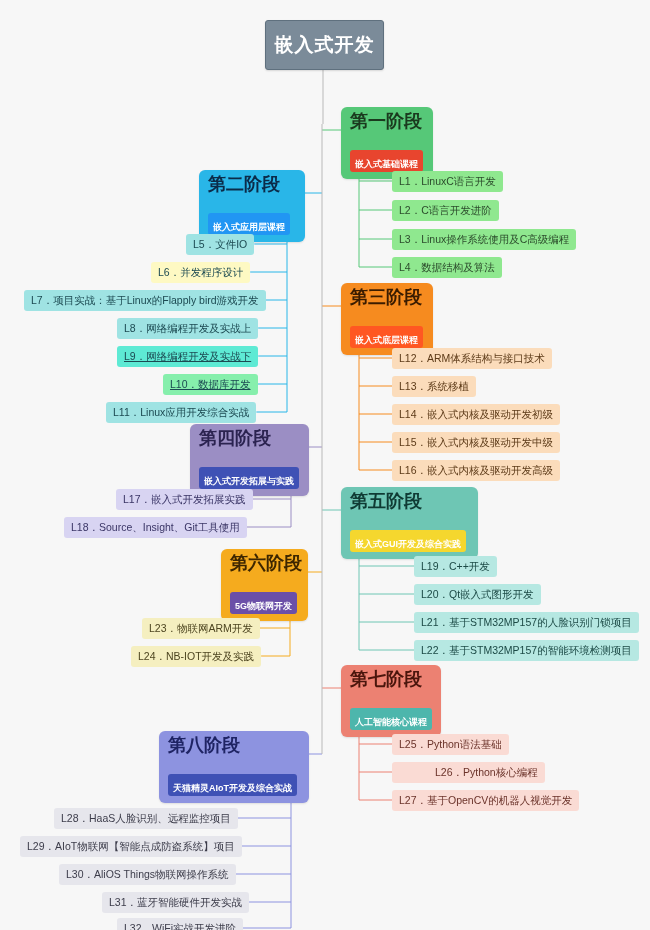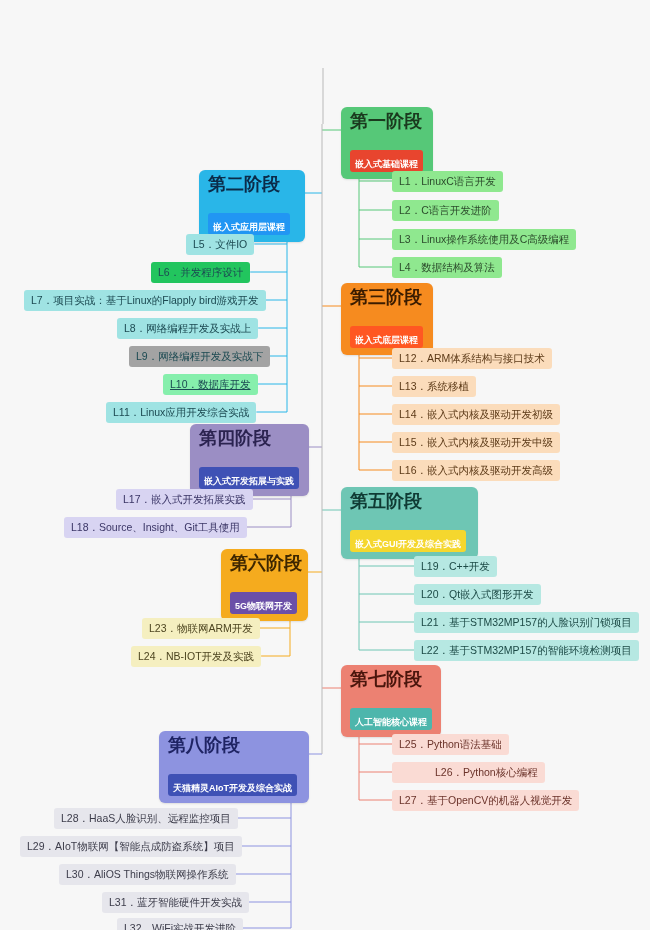--- a/index.html
+++ b/index.html
@@ -130,33 +130,36 @@
       <path d="M309 754 L322 754" stroke="#8d93e0" stroke-width="1" fill="none"></path>
       <path d="M237.796875 818 L291 818" stroke="#8d93e0" stroke-width="1" fill="none"></path>
       <path d="M241.703125 846 L291 846" stroke="#8d93e0" stroke-width="1" fill="none"></path>
       <path d="M235.609375 874 L291 874" stroke="#8d93e0" stroke-width="1" fill="none"></path>
       <path d="M249.03125 902 L291 902" stroke="#8d93e0" stroke-width="1" fill="none"></path>
       <path d="M243.015625 928 L291 928" stroke="#8d93e0" stroke-width="1" fill="none"></path>
       <path d="M291 777 L291 928" stroke="#8d93e0" stroke-width="1" fill="none"></path>
       <path d="M322 124 L322 754" stroke="#b9b9b9" stroke-width="1" fill="none"></path>
     </svg>
 
+  <div class="root-node">
+    <span class="root-title">嵌入式开发</span>
+  </div>
 
   <div id="stage-layer">
       <div class="stage" style="left: 341px; top: 107px; background: rgb(86, 200, 120); width: 92px;"><span class="stage-title" style="color: rgb(26, 58, 30);">第一阶段</span><span class="stage-badge" style="background: rgb(232, 69, 46); color: rgb(255, 255, 255);">嵌入式基础课程</span></div>
       <div class="leaf" style="left: 392px; top: 171px; background: rgb(143, 232, 143); color: rgb(44, 76, 44);">L1．LinuxC语言开发</div>
       <div class="leaf" style="left: 392px; top: 200px; background: rgb(143, 232, 143); color: rgb(44, 76, 44);">L2．C语言开发进阶</div>
       <div class="leaf" style="left: 392px; top: 229px; background: rgb(143, 232, 143); color: rgb(44, 76, 44);">L3．Linux操作系统使用及C高级编程</div>
       <div class="leaf" style="left: 392px; top: 257px; background: rgb(143, 232, 143); color: rgb(44, 76, 44);">L4．数据结构及算法</div>
       <div class="stage" style="left: 199px; top: 170px; background: rgb(41, 182, 232); width: 106px;"><span class="stage-title" style="color: rgb(11, 43, 73);">第二阶段</span><span class="stage-badge" style="background: rgb(33, 150, 243); color: rgb(255, 255, 255);">嵌入式应用层课程</span></div>
       <div class="leaf" style="left: 186px; top: 234px; background: rgb(159, 227, 227); color: rgb(28, 74, 82);">L5．文件IO</div>
-      <div class="leaf" style="left: 151px; top: 262px; background: #22c55e; color: rgb(28, 74, 82);">L6．并发程序设计</div>
+      <div class="leaf" style="left: 151px; top: 262px; background: #fef9c3; color: rgb(28, 74, 82);">L6．并发程序设计</div>
       <div class="leaf" style="left: 24px; top: 290px; background: rgb(159, 227, 227); color: rgb(28, 74, 82);">L7．项目实战：基于Linux的Flapply bird游戏开发</div>
       <div class="leaf" style="left: 117px; top: 318px; background: rgb(159, 227, 227); color: rgb(28, 74, 82);">L8．网络编程开发及实战上</div>
-      <div class="leaf" style="left: 129px; top: 346px; background: #a3a3a3; color: rgb(28, 74, 82);">L9．网络编程开发及实战下</div>
+      <div class="leaf" style="left: 117px; top: 346px; background: #5eead4; color: rgb(28, 74, 82); text-decoration: underline;">L9．网络编程开发及实战下</div>
       <div class="leaf" style="left: 163px; top: 374px; background: #86efac; color: rgb(28, 74, 82); text-decoration: underline;">L10．数据库开发</div>
       <div class="leaf" style="left: 106px; top: 402px; background: rgb(159, 227, 227); color: rgb(28, 74, 82);">L11．Linux应用开发综合实战</div>
       <div class="stage" style="left: 341px; top: 283px; background: rgb(246, 139, 31); width: 92px;"><span class="stage-title" style="color: rgb(58, 28, 0);">第三阶段</span><span class="stage-badge" style="background: rgb(255, 87, 34); color: rgb(255, 255, 255);">嵌入式底层课程</span></div>
       <div class="leaf" style="left: 392px; top: 348px; background: rgb(251, 220, 187); color: rgb(92, 58, 24);">L12．ARM体系结构与接口技术</div>
       <div class="leaf" style="left: 392px; top: 376px; background: rgb(251, 220, 187); color: rgb(92, 58, 24);">L13．系统移植</div>
       <div class="leaf" style="left: 392px; top: 404px; background: rgb(251, 220, 187); color: rgb(92, 58, 24);">L14．嵌入式内核及驱动开发初级</div>
       <div class="leaf" style="left: 392px; top: 432px; background: rgb(251, 220, 187); color: rgb(92, 58, 24);">L15．嵌入式内核及驱动开发中级</div>
       <div class="leaf" style="left: 392px; top: 460px; background: rgb(251, 220, 187); color: rgb(92, 58, 24);">L16．嵌入式内核及驱动开发高级</div>
       <div class="stage" style="left: 190px; top: 424px; background: rgb(155, 142, 196); width: 119px;"><span class="stage-title" style="color: rgb(43, 35, 80);">第四阶段</span><span class="stage-badge" style="background: rgb(63, 81, 181); color: rgb(255, 255, 255);">嵌入式开发拓展与实践</span></div>
       <div class="leaf" style="left: 116px; top: 489px; background: rgb(216, 212, 242); color: rgb(58, 53, 102);">L17．嵌入式开发拓展实践</div>

